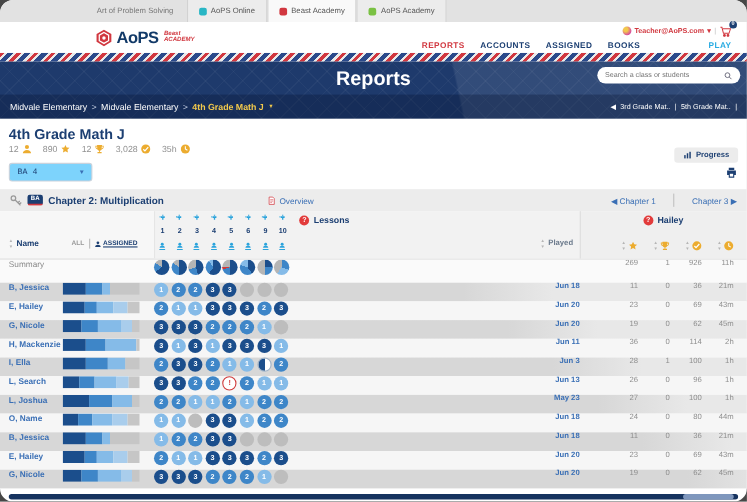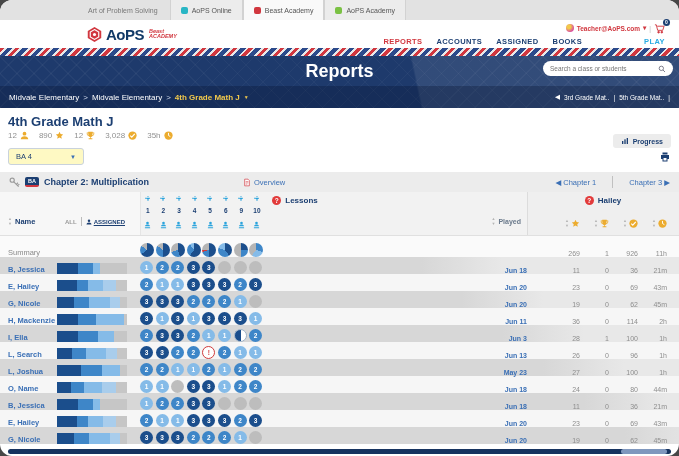--- a/index.html
+++ b/index.html
@@ -52,21 +52,21 @@
   .classnav .lnk { cursor:pointer; }
 
   
   .main { position:relative; background:#fff; }
   .page-title { font-size:13px; font-weight:bold; color:#1c3f72; padding:6px 8px 1px; }
   .stats { display:flex; gap:10px; padding:1px 8px 3px; align-items:center; }
   .stat { display:flex; gap:3px; align-items:center; font-size:8px; color:#919191; }
   .stat svg { width:9px; height:9px; }
   .progress-btn { position:absolute; right:8px; top:26px; display:flex; gap:4px; align-items:center; background:#ececec; border-radius:3px; padding:3px 8px; font-size:7px; font-weight:bold; color:#1c3f72; cursor:pointer; }
   .filters { display:flex; gap:6px; padding:5px 8px 7px; align-items:center; }
-  .select { background:#fef9c3; border:1px solid #c9d2dc; border-radius:3px; height:17px; display:flex; align-items:center; gap:18px; padding:0 7px; font-size:7.5px; color:#1c3f72; cursor:pointer; }
+  .select { background:#7dd3fc; border:1px solid #c9d2dc; border-radius:3px; height:17px; display:flex; align-items:center; gap:18px; padding:0 7px; font-size:7.5px; color:#1c3f72; cursor:pointer;font-family:Liberation Mono, monospace; }
   .select .chev { margin-left:auto; color:#3a6fb5; font-size:6px; }
   .sel-level { width:76px; } .sel-chapter { width:140px; } .sel-lessons { width:112px; }
   .printer { margin-left:auto; cursor:pointer; display:flex; }
 
   
   .chbar { height:20px; background:#ececec; display:flex; align-items:center; padding:0 9px; gap:5px; position:relative; }
   .ba-badge { background:#1c3f72; color:#fff; font-size:5.5px; font-weight:bold; border-radius:2px; padding:1px 3px; border-bottom:2px solid #d1373f; }
   .ch-title { font-size:9px; font-weight:bold; color:#1c3f72; }
   .overview { position:absolute; left:243px; display:flex; gap:3px; align-items:center; font-size:7.5px; color:#3a6fb5; cursor:pointer; }
   .chnav { margin-left:auto; display:flex; align-items:center; font-size:7.5px; color:#3a6fb5; }
@@ -90,21 +90,21 @@
   .lesson-cols { position:absolute; left:140px; bottom:2px; display:flex; }
   .lcol { width:15.6px; display:flex; flex-direction:column; align-items:center; gap:1px; }
   .lcol .num { font-size:6.5px; font-weight:bold; color:#1c3f72; }
   .lcol svg { cursor:pointer; }
   .played-sort { position:absolute; right:158px; bottom:9px; display:flex; gap:3px; align-items:center; font-size:7px; font-weight:bold; color:#6b7a8c; cursor:pointer; }
   .totals-cols { position:absolute; right:0; width:128px; bottom:7px; display:flex; padding-right:6px; }
   .tcol { width:29px; display:flex; justify-content:flex-end; gap:2px; align-items:center; cursor:pointer; }
   .tcol svg { width:9px; height:9px; }
 
   
-  .row { height:17px; display:flex; align-items:flex-end; background:#f6f6f6; }
+  .row { height:17px; display:flex; align-items:flex-start; background:#f6f6f6; }
   .row.alt { background:linear-gradient(to right, #d7d7d7 0%, #d7d7d7 var(--cut), #e8e8e8 calc(var(--cut) + 12%), #e8e8e8 100%); }
   .row.summary { height:21px; background:#fafafa; }
   .c-name { width:57px; padding-left:8px; font-size:7.5px; font-weight:bold; color:#3a6fb5; cursor:pointer; white-space:nowrap; }
   .summary .c-name { color:#8a8a8a; font-weight:normal; cursor:default; }
   .c-bar { width:83px; }
   .bar { width:70px; height:11px; display:flex; overflow:hidden; }
   .bar span { height:100%; }
   .c-circles { width:133px; display:flex; gap:2.6px; align-items:center; }
   .cir { width:13px; height:13px; border-radius:50%; color:#fff; font-size:6.5px; font-weight:bold; display:flex; align-items:center; justify-content:center; cursor:pointer; }
   .pie { width:14px; height:14px; border-radius:50%; }

